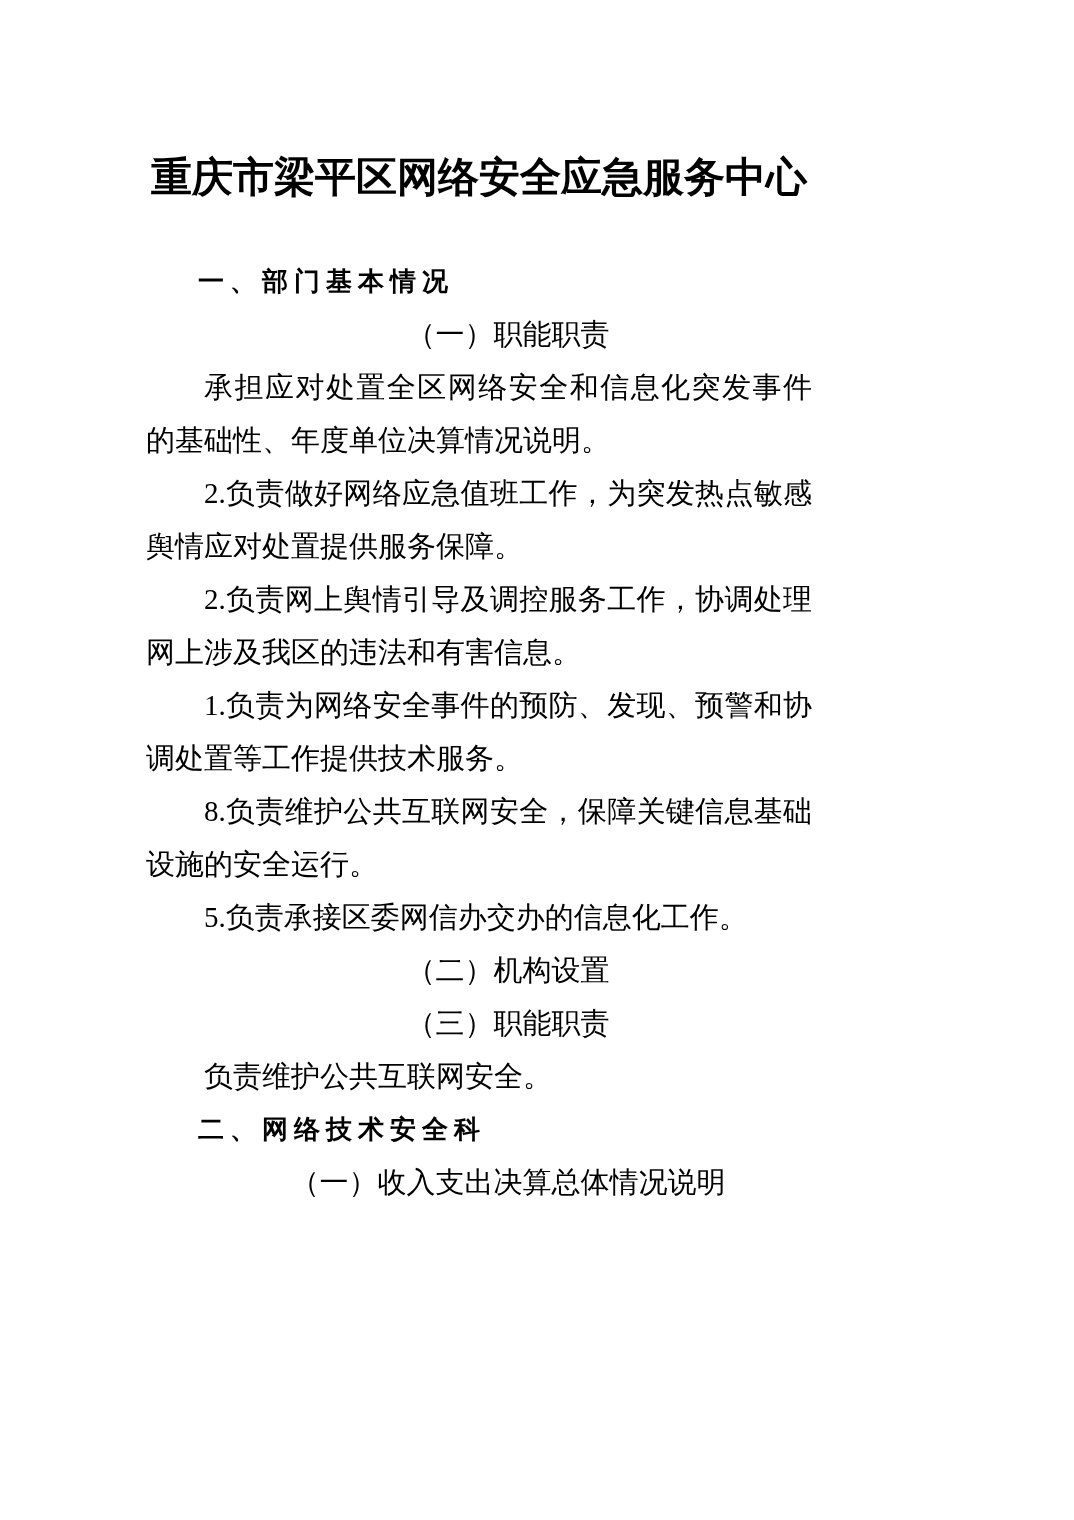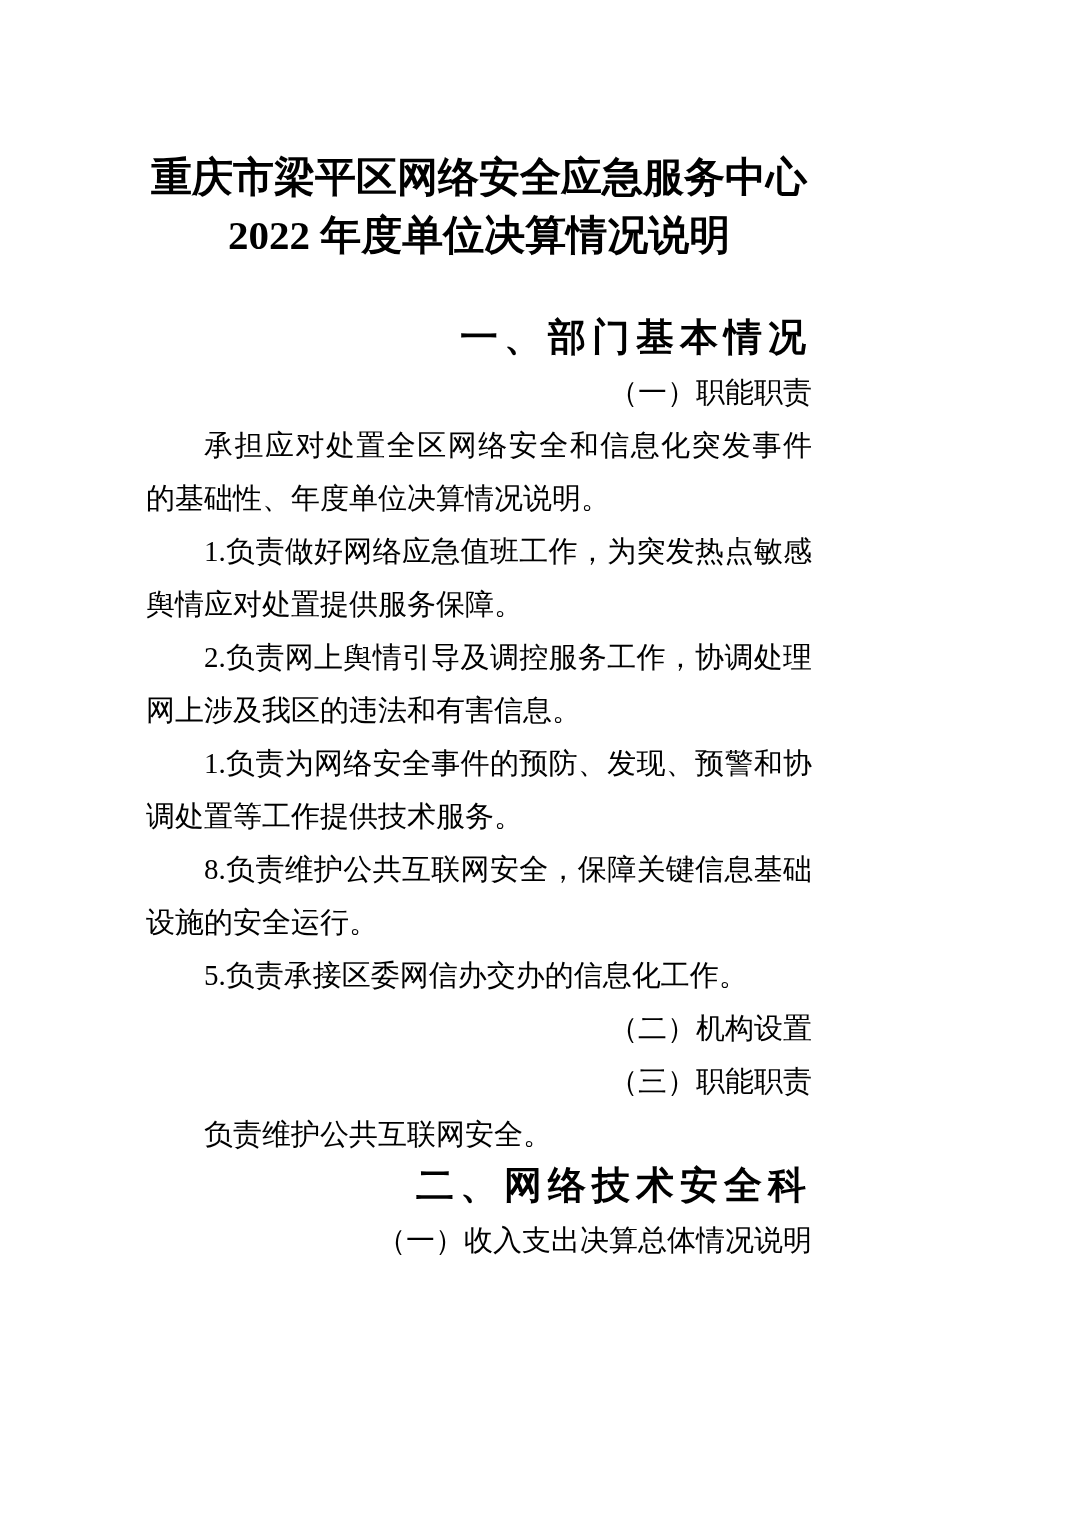--- a/index.html
+++ b/index.html
@@ -34,43 +34,42 @@
     margin: 0;
     font-family: "Liberation Serif", "DejaVu Serif", serif;
     font-weight: 400;
     font-size: 29px;
     line-height: 53px;
     text-indent: 2em;
     text-align: justify;
     color: #000000;
   }
   .doc-body p.heading {
-    font-family: Liberation Mono, monospace;
+    font-family: Liberation Sans, sans-serif;
     font-weight: 700;
-    font-size: 38px;
+    font-size: 26px;
     letter-spacing: 6px;
-    text-align: right;
+    text-align: left;
   }
   .doc-body p.subheading {
-    text-align: right;
+    text-align: center;
   }
 </style>
 </head>
 <body>
 
 <div class="page">
   <h1 class="doc-title">
     <span class="title-line">重庆市梁平区网络安全应急服务中心</span>
-    <span class="title-line">2022 年度单位决算情况说明</span>
   </h1>
   <div class="doc-body" id="doc-body">
       <p class="heading">一、部门基本情况</p>
       <p class="subheading">（一）职能职责</p>
       <p class="paragraph">承担应对处置全区网络安全和信息化突发事件的基础性、年度单位决算情况说明。</p>
-      <p class="paragraph">1.负责做好网络应急值班工作，为突发热点敏感舆情应对处置提供服务保障。</p>
+      <p class="paragraph">2.负责做好网络应急值班工作，为突发热点敏感舆情应对处置提供服务保障。</p>
       <p class="paragraph">2.负责网上舆情引导及调控服务工作，协调处理网上涉及我区的违法和有害信息。</p>
       <p class="paragraph">1.负责为网络安全事件的预防、发现、预警和协调处置等工作提供技术服务。</p>
       <p class="paragraph">8.负责维护公共互联网安全，保障关键信息基础设施的安全运行。</p>
       <p class="paragraph">5.负责承接区委网信办交办的信息化工作。</p>
       <p class="subheading">（二）机构设置</p>
       <p class="subheading">（三）职能职责</p>
       <p class="paragraph">负责维护公共互联网安全。</p>
       <p class="heading">二、网络技术安全科</p>
       <p class="subheading">（一）收入支出决算总体情况说明</p>
     </div>

